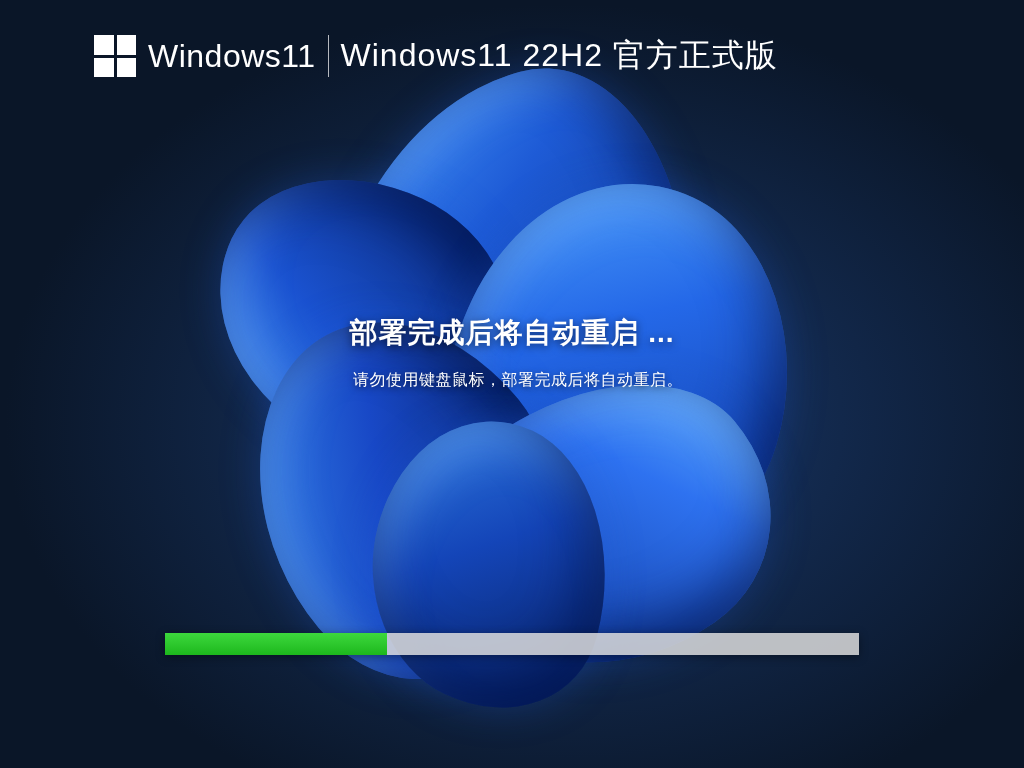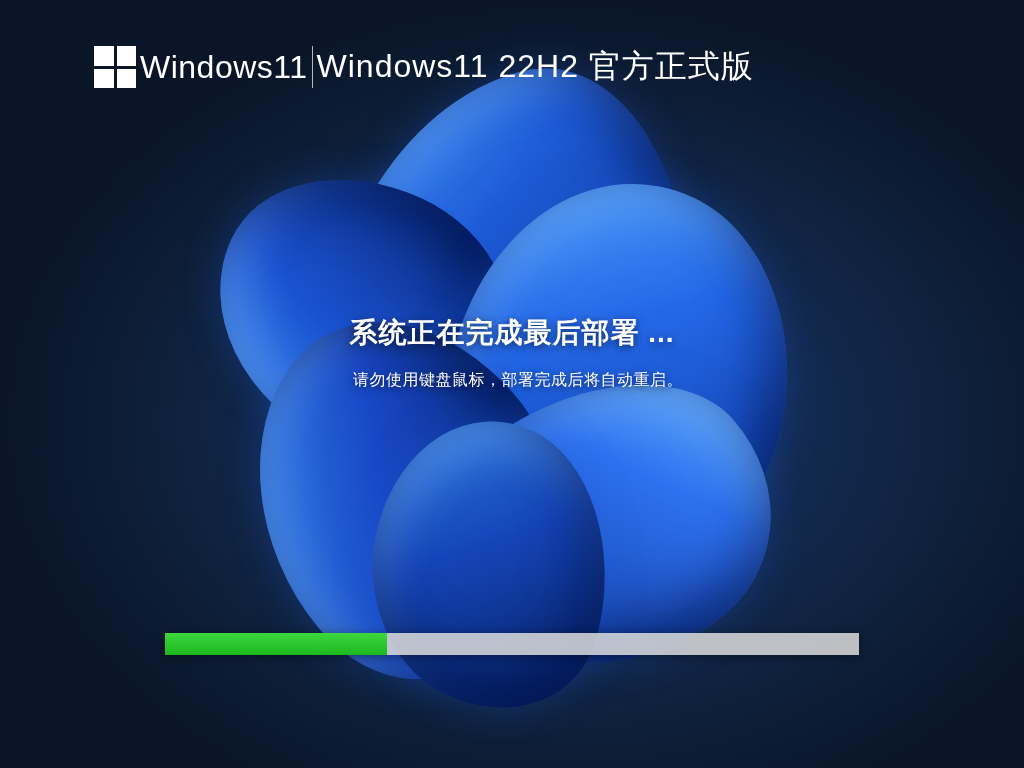--- a/index.html
+++ b/index.html
@@ -46,25 +46,25 @@
     
     .p1 { width: 380px; height: 420px; top: 40px; left: 140px; transform: rotate(-15deg) skewX(-10deg); border-radius: 60% 40% 55% 45% / 65% 55% 45% 35%; }
     .p2 { width: 340px; height: 380px; top: 140px; left: 280px; transform: rotate(25deg) skewX(8deg); border-radius: 55% 45% 60% 40% / 60% 50% 50% 40%; background: linear-gradient(145deg, #5aafff 0%, #2468e8 40%, #0d3090 100%); }
     .p3 { width: 300px; height: 340px; top: 280px; left: 80px; transform: rotate(-40deg) skewY(-12deg); border-radius: 50% 50% 55% 45% / 55% 60% 40% 45%; background: linear-gradient(125deg, #3a8eef 0%, #1848c6 45%, #061f5a 100%); }
     .p4 { width: 280px; height: 320px; top: 320px; left: 300px; transform: rotate(50deg) skewX(-5deg); border-radius: 45% 55% 50% 50% / 60% 45% 55% 40%; background: linear-gradient(155deg, #6ab8ff 0%, #2e72f0 35%, #10389a 100%); }
     .p5 { width: 260px; height: 300px; top: 120px; left: 60px; transform: rotate(-65deg); border-radius: 55% 45% 48% 52% / 58% 52% 48% 42%; background: linear-gradient(115deg, #4595f5 0%, #1a52d0 40%, #082570 100%); }
     .p6 { width: 240px; height: 280px; top: 380px; left: 200px; transform: rotate(15deg) skewY(10deg); border-radius: 52% 48% 55% 45% / 55% 58% 42% 45%; background: linear-gradient(140deg, #3585e8 0%, #1445b8 45%, #051a50 100%); }
     
     .header {
       position: absolute;
-      top: 45px;
+      top: 34px;
       left: 94px;
       display: flex;
       align-items: center;
-      gap: 4px;
+      gap: 12px;
       z-index: 10;
     }
     
     .win-logo {
       display: grid;
       grid-template-columns: 1fr 1fr;
       grid-template-rows: 1fr 1fr;
       gap: 3px;
       width: 42px;
       height: 42px;
@@ -159,19 +159,19 @@
       <div></div>
       <div></div>
       <div></div>
   </div>
   <span class="brand-text">Windows11</span>
   <div class="divider"></div>
   <span class="version-text">Windows11 22H2 官方正式版</span>
 </div>
 
 <div class="status-area">
-  <div class="status-main">系统正在完成最后部署 ...</div>
+  <div class="status-main">部署完成后将自动重启 ...</div>
   <div class="status-sub">请勿使用键盘鼠标，部署完成后将自动重启。</div>
 </div>
 
 <div class="progress-container">
   <div class="progress-fill" style="width: 32%;"></div>
 </div>
 
 </body></html>

